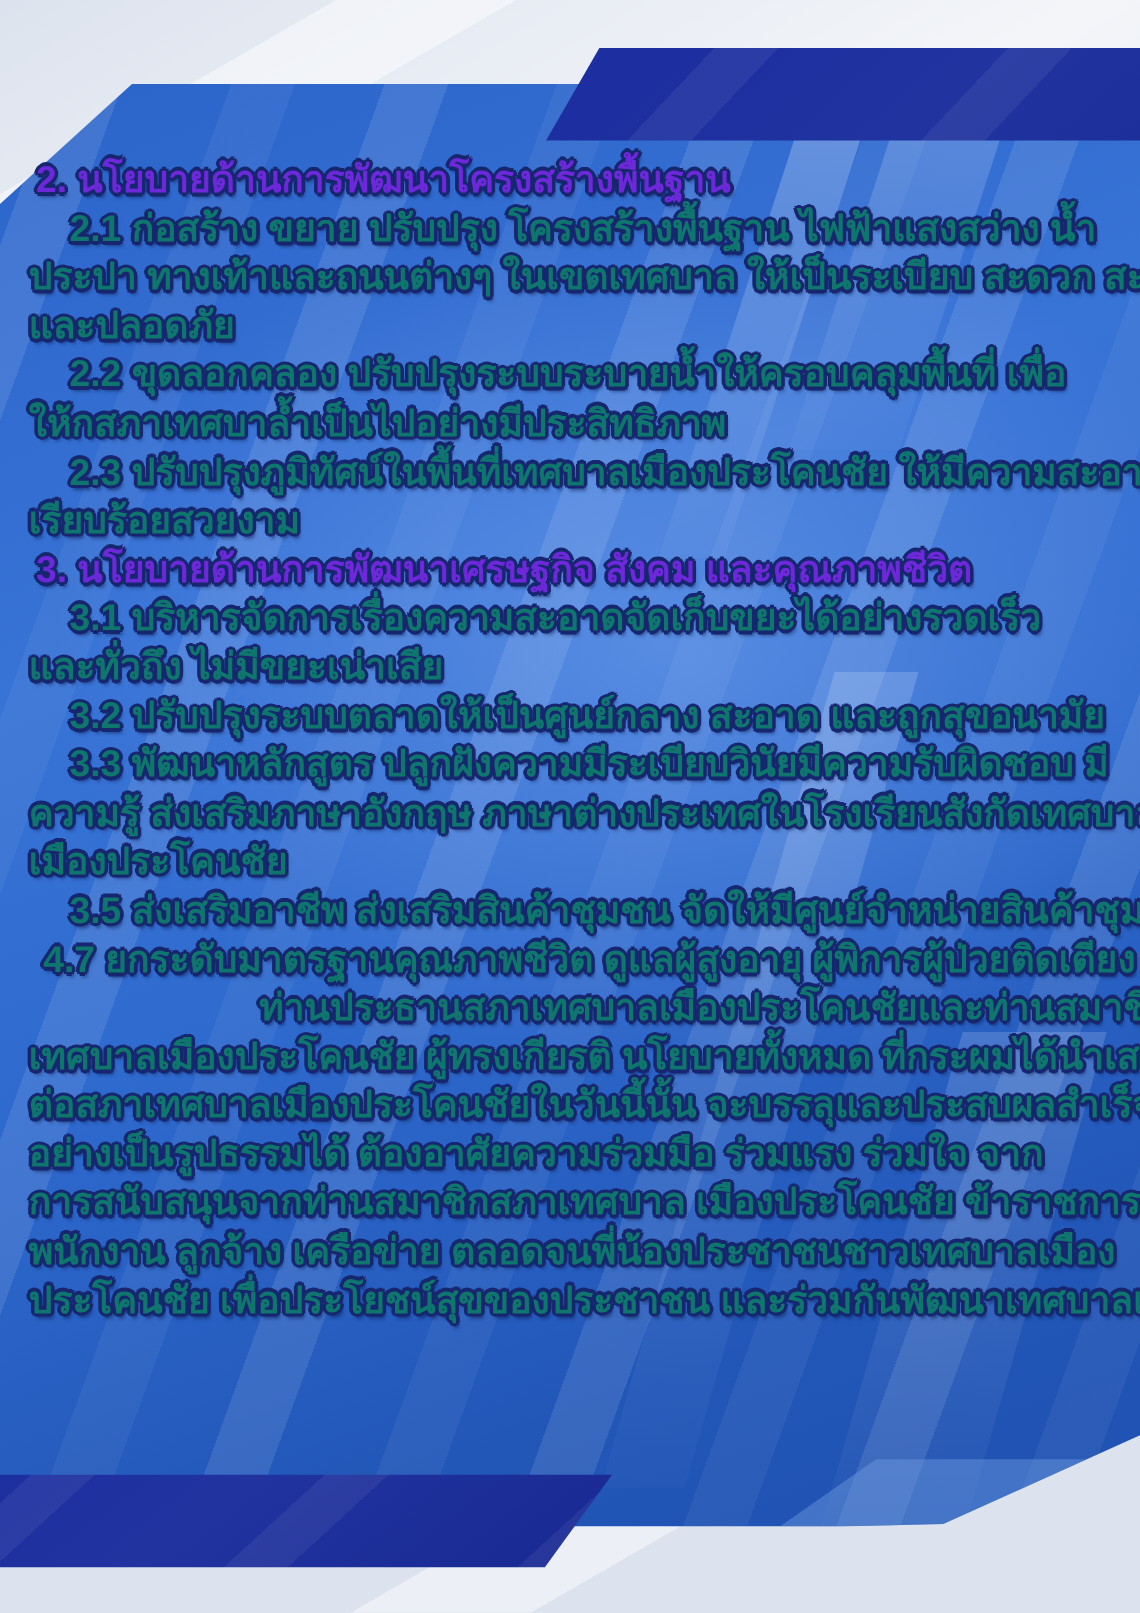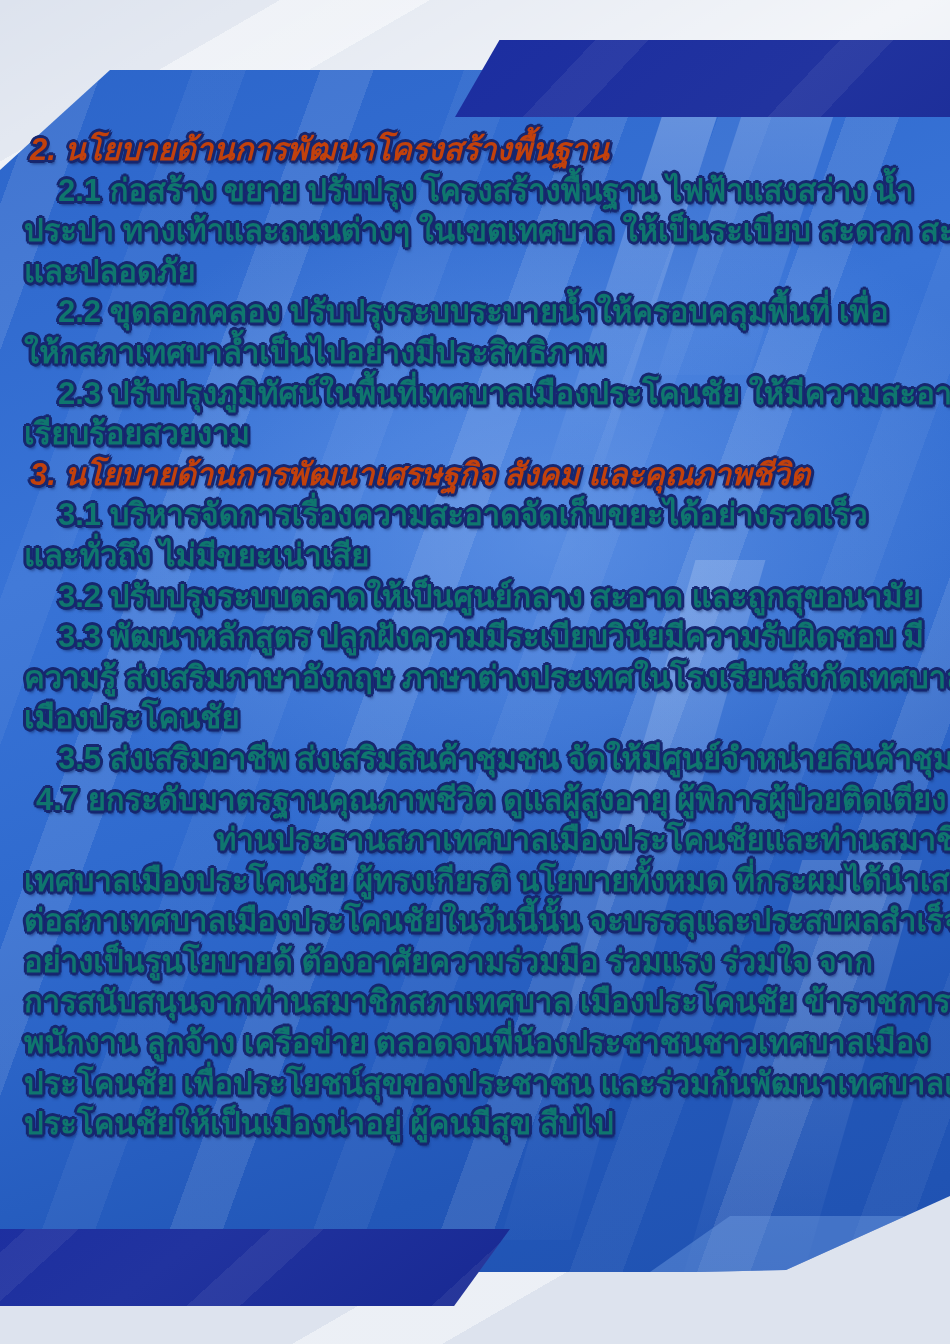--- a/index.html
+++ b/index.html
@@ -59,21 +59,21 @@
   .line{
     color:#0f766e;font-weight:bold;font-size:31px;line-height:40.6px;
     white-space:nowrap;overflow:visible;
     text-shadow:
       -2px -2px 0 #17276f, 2px -2px 0 #17276f,
       -2px  2px 0 #17276f, 2px  2px 0 #17276f,
        0 -3px 0 #17276f, 0 3px 0 #17276f,
       -3px 0 0 #17276f, 3px 0 0 #17276f,
        2px 4px 3px rgba(10,22,70,.55);
   }
-  .line.head{color:#c2410c;font-style:italic;}
+  .line.head{color:#6d28d9;}
   .ih{padding-left:6px;}
   .i1{padding-left:34px;}
   .i36{padding-left:12px;}
   .ipara{padding-left:192px;}
 </style>
 </head>
 <body>
 
 <div class="stage">
   <div class="bg-streaks"></div>
@@ -104,19 +104,18 @@
     <div class="line">และทั่วถึง ไม่มีขยะเน่าเสีย</div>
     <div class="line i1">3.2 ปรับปรุงระบบตลาดให้เป็นศูนย์กลาง สะอาด และถูกสุขอนามัย</div>
     <div class="line i1">3.3 พัฒนาหลักสูตร ปลูกฝังความมีระเบียบวินัยมีความรับผิดชอบ มี</div>
     <div class="line">ความรู้ ส่งเสริมภาษาอังกฤษ ภาษาต่างประเทศในโรงเรียนสังกัดเทศบาล</div>
     <div class="line">เมืองประโคนชัย</div>
     <div class="line i1">3.5 ส่งเสริมอาชีพ ส่งเสริมสินค้าชุมชน จัดให้มีศูนย์จำหน่ายสินค้าชุมชน</div>
     <div class="line i36">4.7 ยกระดับมาตรฐานคุณภาพชีวิต ดูแลผู้สูงอายุ ผู้พิการผู้ป่วยติดเตียง</div>
     <div class="line ipara">ท่านประธานสภาเทศบาลเมืองประโคนชัยและท่านสมาชิกสภา</div>
     <div class="line">เทศบาลเมืองประโคนชัย ผู้ทรงเกียรติ นโยบายทั้งหมด ที่กระผมได้นำเสนอ</div>
     <div class="line">ต่อสภาเทศบาลเมืองประโคนชัยในวันนี้นั้น จะบรรลุและประสบผลสำเร็จ</div>
-    <div class="line">อย่างเป็นรูนโยบายด้ ต้องอาศัยความร่วมมือ ร่วมแรง ร่วมใจ จาก</div>
+    <div class="line">อย่างเป็นรูปธรรมได้ ต้องอาศัยความร่วมมือ ร่วมแรง ร่วมใจ จาก</div>
     <div class="line">การสนับสนุนจากท่านสมาชิกสภาเทศบาล เมืองประโคนชัย ข้าราชการ</div>
     <div class="line">พนักงาน ลูกจ้าง เครือข่าย ตลอดจนพี่น้องประชาชนชาวเทศบาลเมือง</div>
     <div class="line">ประโคนชัย เพื่อประโยชน์สุขของประชาชน และร่วมกันพัฒนาเทศบาลเมือง</div>
-    <div class="line">ประโคนชัยให้เป็นเมืองน่าอยู่ ผู้คนมีสุข สืบไป</div>
   </div>
 </div>
 
 </body></html>

